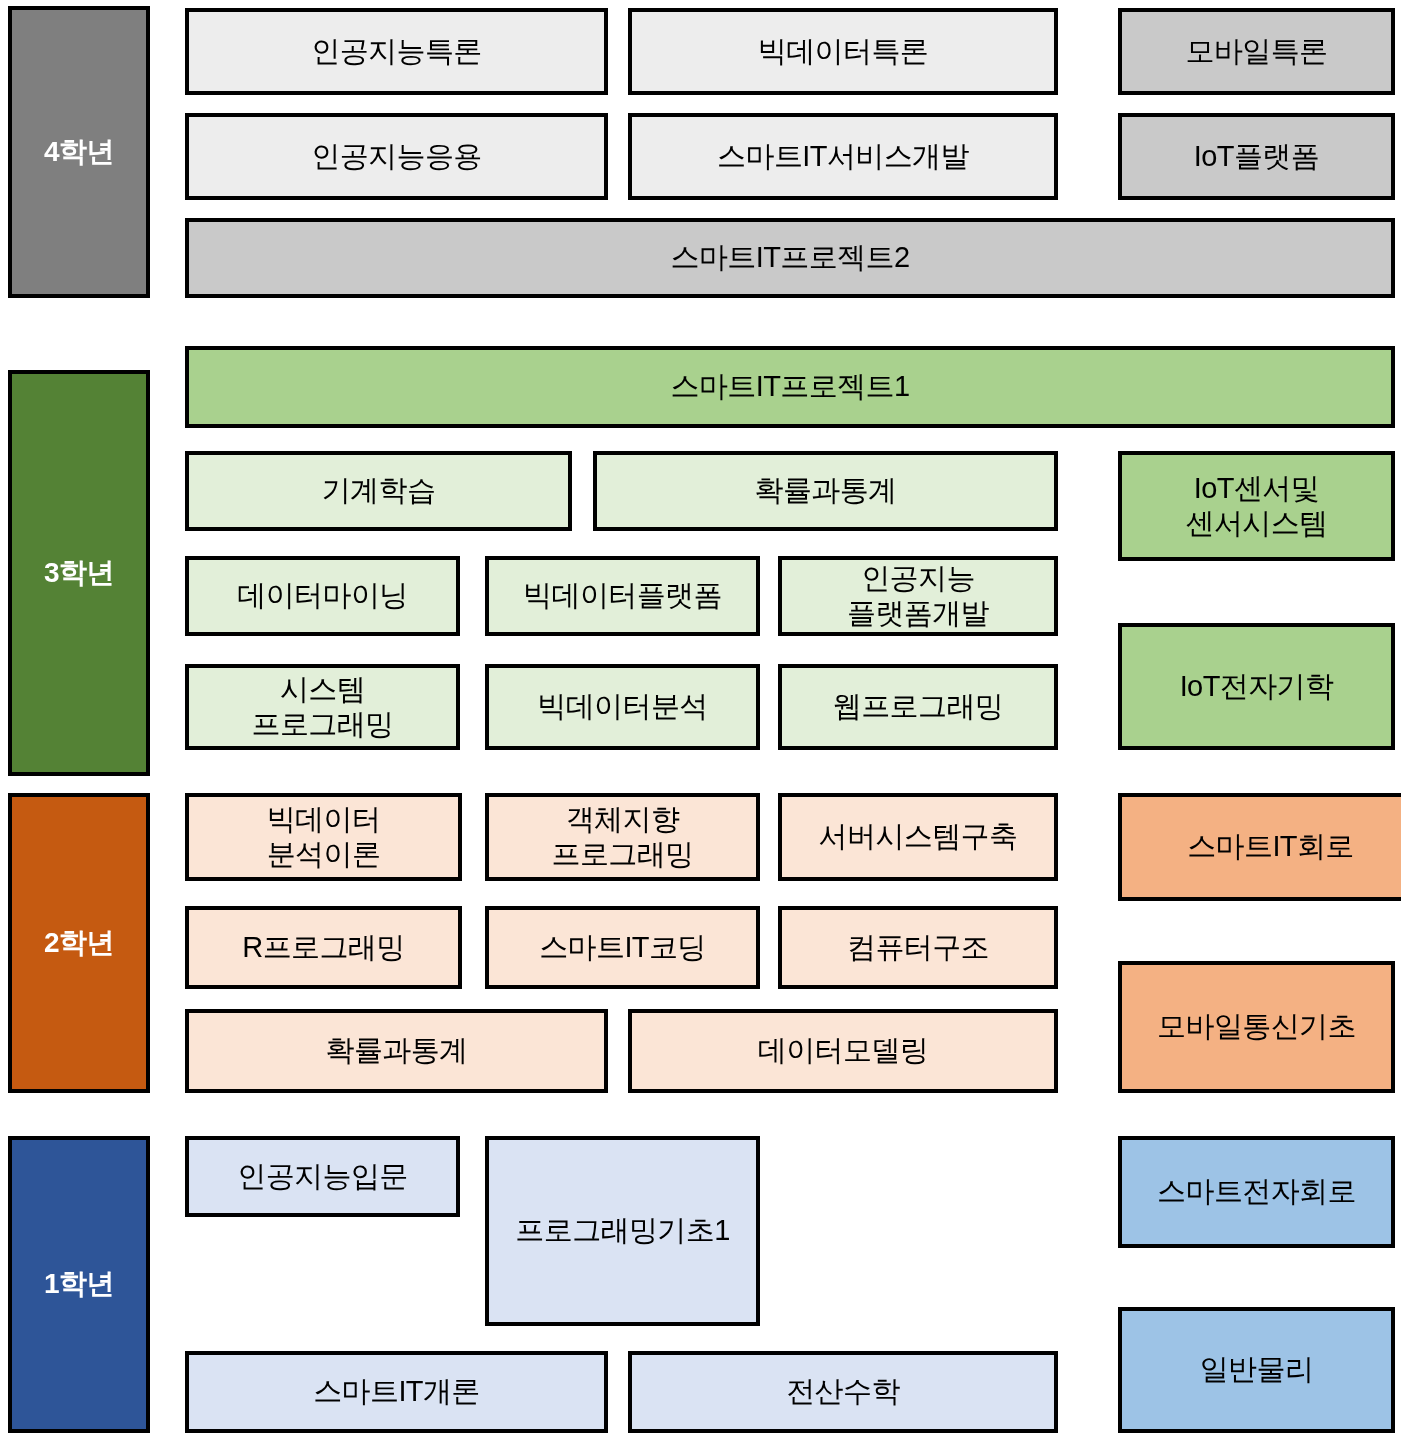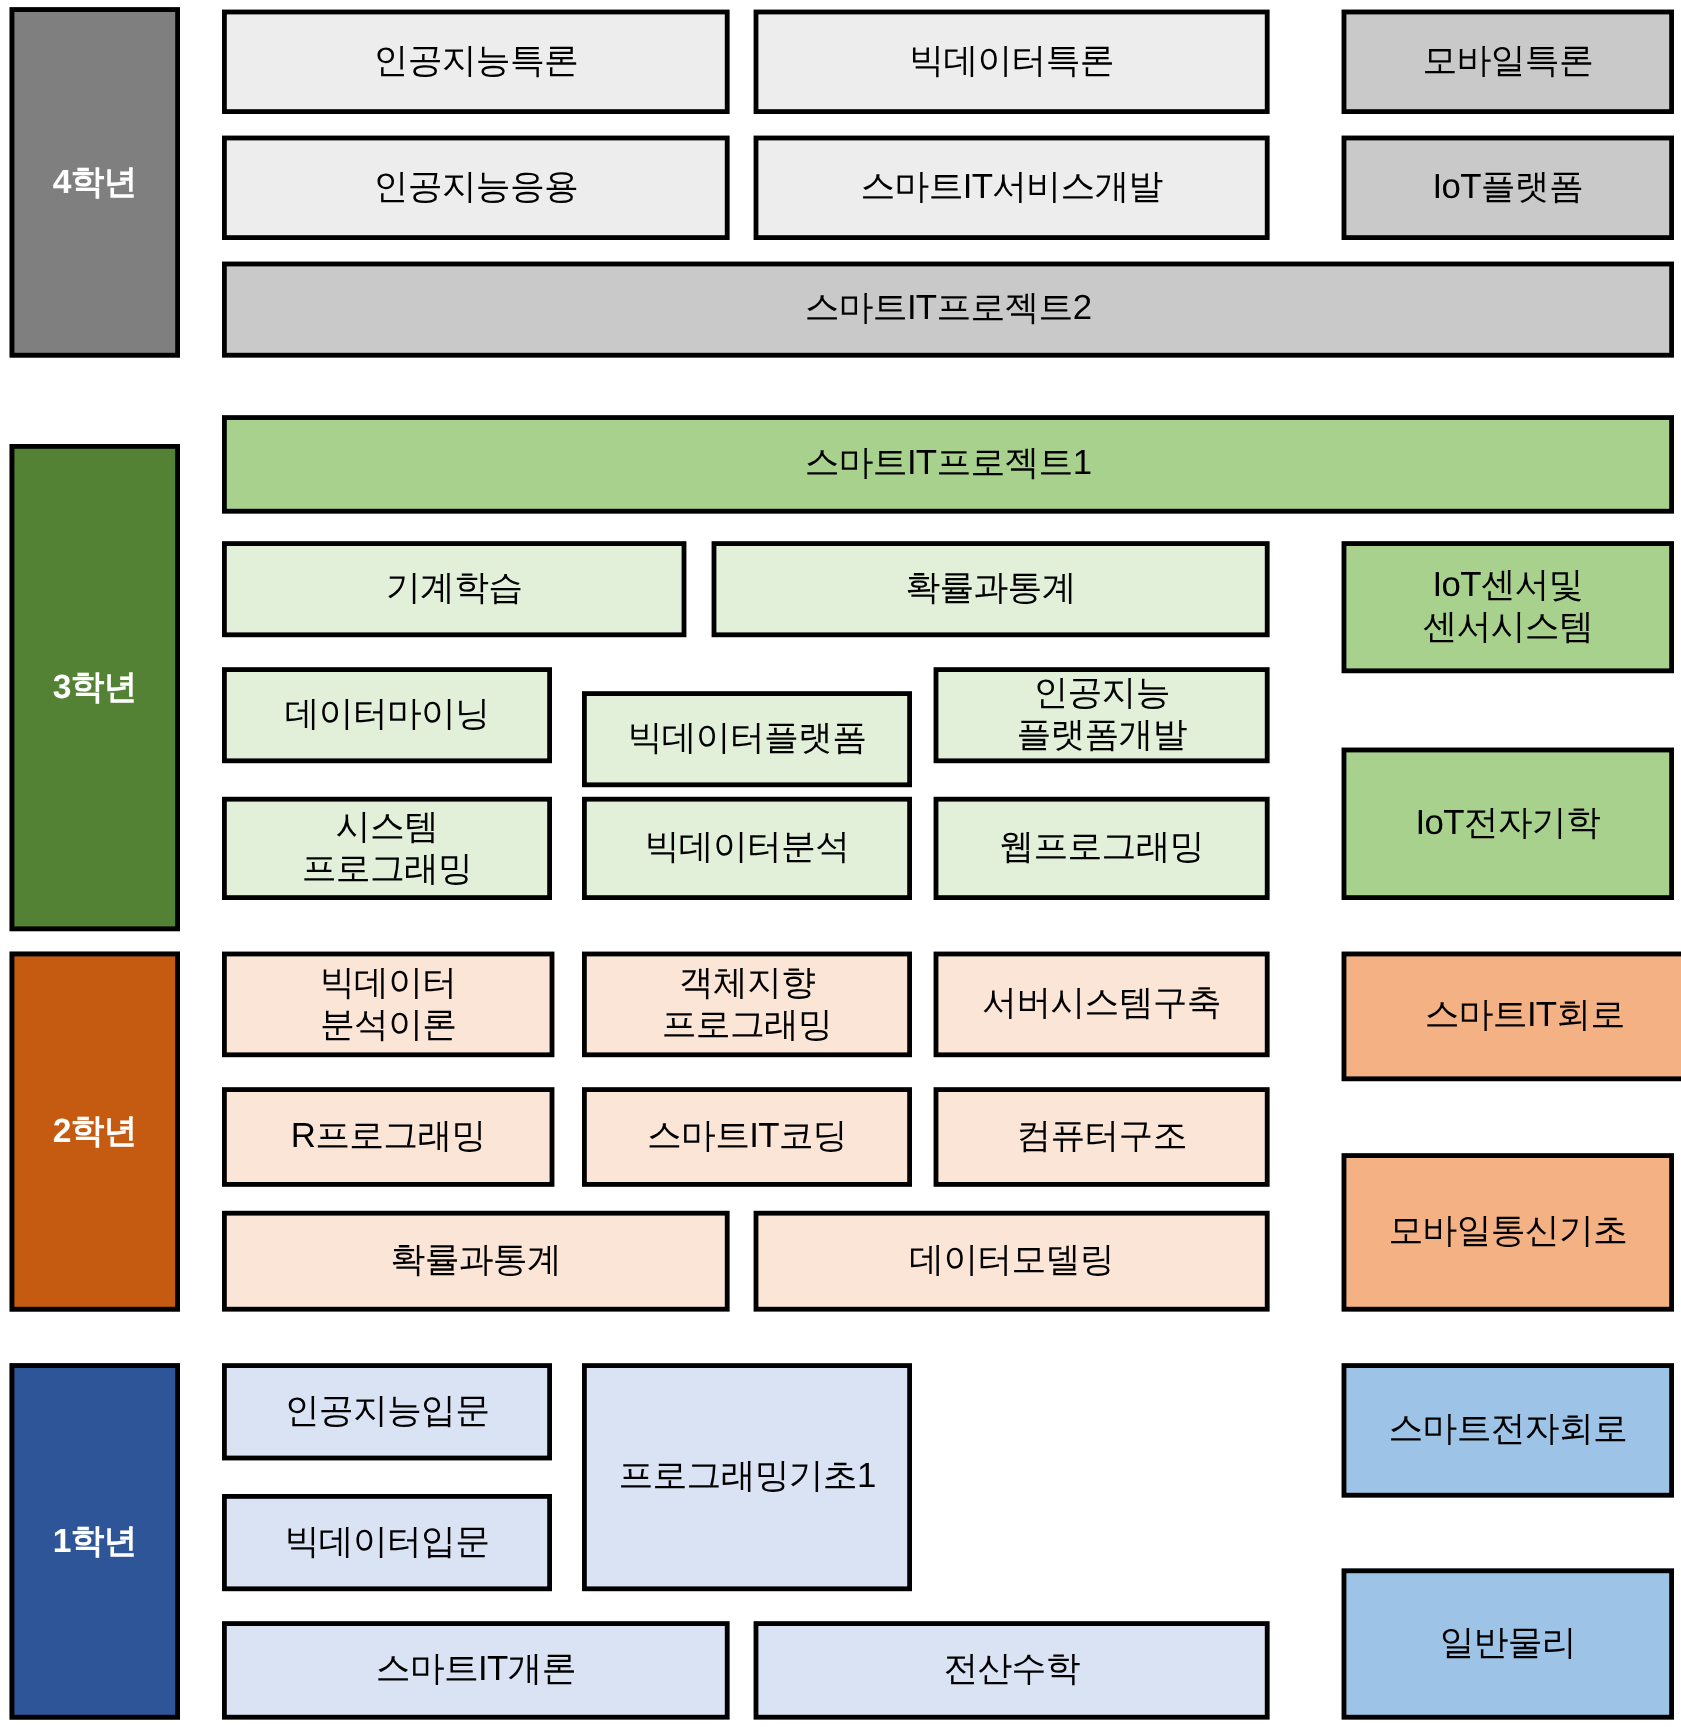--- a/index.html
+++ b/index.html
@@ -81,21 +81,21 @@
 
     <div class="course" style="left:185px;top:107px;width:387px;height:80px;background:#E2EFD9;">기계학습</div>
 
     <div class="course" style="left:593px;top:107px;width:465px;height:80px;background:#E2EFD9;">확률과통계</div>
 
     <div class="course" style="left:1118px;top:107px;width:277px;height:110px;background:#A9D18E;">IoT센서및
 센서시스템</div>
 
     <div class="course" style="left:185px;top:212px;width:275px;height:80px;background:#E2EFD9;">데이터마이닝</div>
 
-    <div class="course" style="left:485px;top:212px;width:275px;height:80px;background:#E2EFD9;margin-top:20px;">빅데이터플랫폼</div>
+    <div class="course" style="left:485px;top:212px;width:275px;height:80px;background:#E2EFD9;">빅데이터플랫폼</div>
 
     <div class="course" style="left:778px;top:212px;width:280px;height:80px;background:#E2EFD9;">인공지능
 플랫폼개발</div>
 
     <div class="course" style="left:1118px;top:279px;width:277px;height:127px;background:#A9D18E;">IoT전자기학</div>
 
     <div class="course" style="left:185px;top:320px;width:275px;height:86px;background:#E2EFD9;">시스템
 프로그래밍</div>
 
     <div class="course" style="left:485px;top:320px;width:275px;height:86px;background:#E2EFD9;">빅데이터분석</div>
@@ -132,21 +132,20 @@
   <div class="year-section" style="top:1136px;height:303px;">
     <div class="year-label" style="left:8px;top:0px;width:142px;height:297px;background:#2E5598;">1학년</div>
 
     <div class="course" style="left:185px;top:0px;width:275px;height:81px;background:#DAE3F3;">인공지능입문</div>
 
     <div class="course" style="left:485px;top:0px;width:275px;height:190px;background:#DAE3F3;">프로그래밍기초1</div>
 
 
     <div class="course" style="left:1118px;top:0px;width:277px;height:112px;background:#9DC3E6;">스마트전자회로</div>
 
-    <div class="course" style="left:185px;top:109px;width:275px;height:81px;background:#DAE3F3;">빅데이터입문</div>
 
     <div class="course" style="left:1118px;top:171px;width:277px;height:126px;background:#9DC3E6;">일반물리</div>
 
     <div class="course" style="left:185px;top:215px;width:423px;height:82px;background:#DAE3F3;">스마트IT개론</div>
 
     <div class="course" style="left:628px;top:215px;width:430px;height:82px;background:#DAE3F3;">전산수학</div>
   </div>
 
 </div>
 

